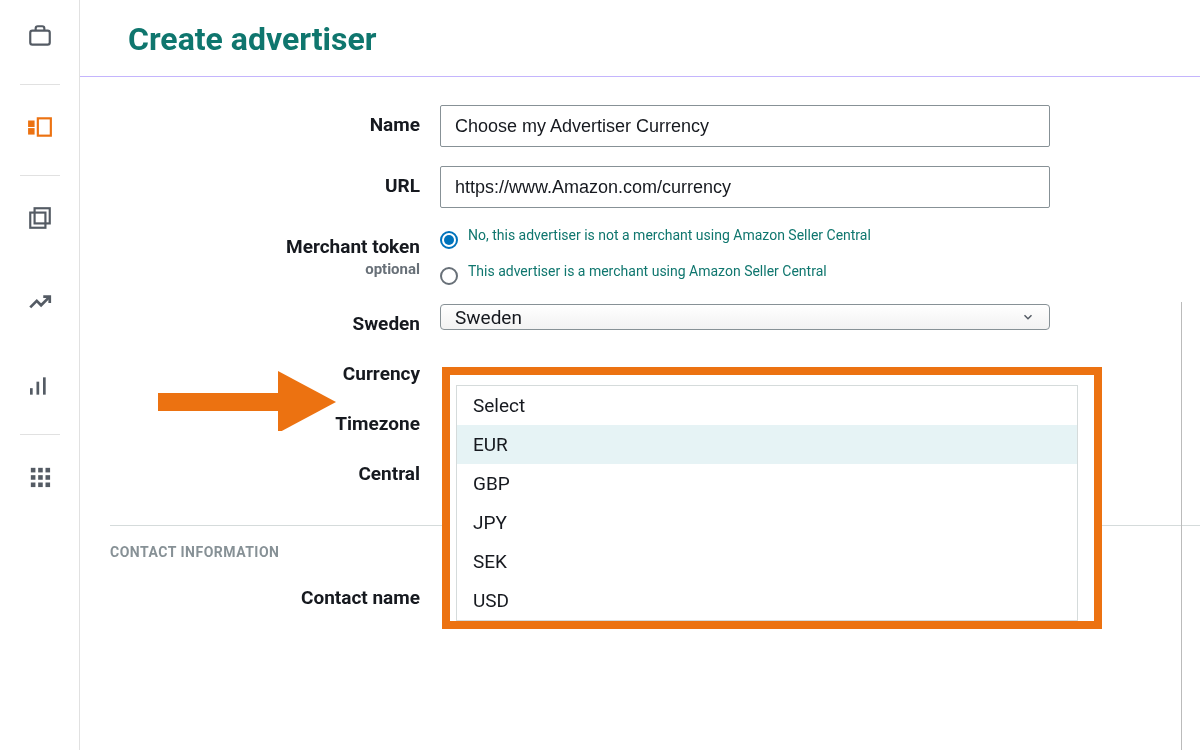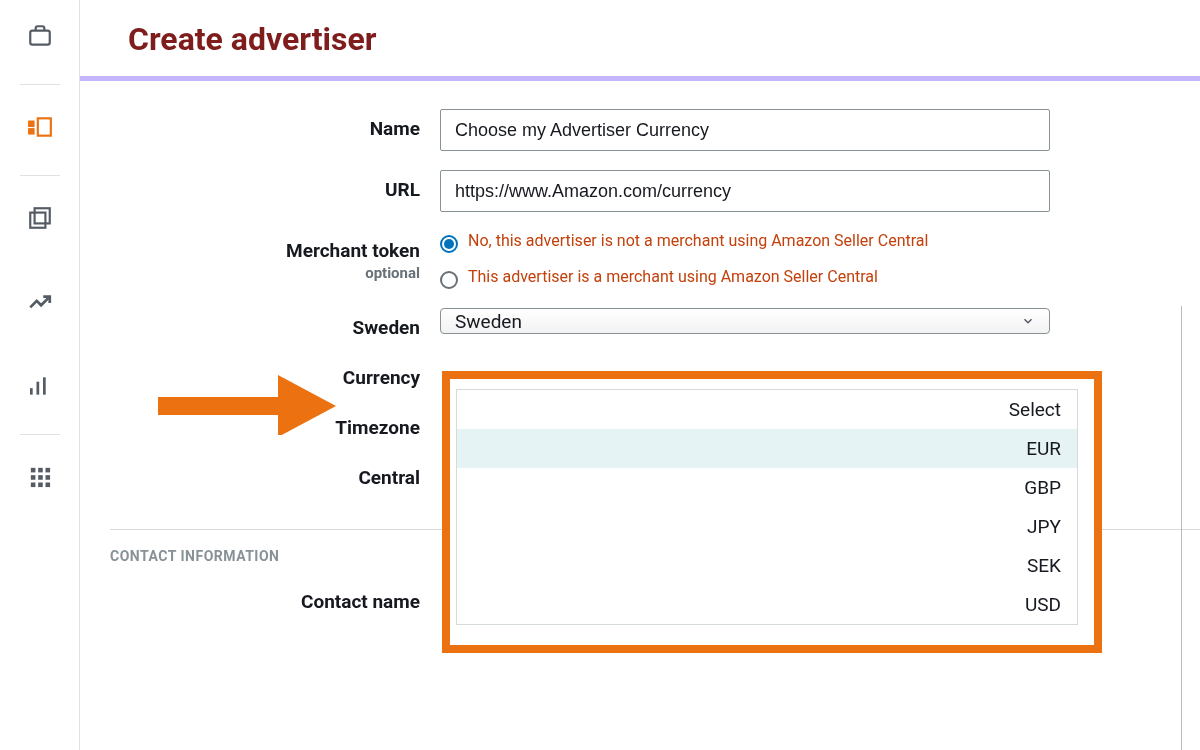--- a/index.html
+++ b/index.html
@@ -41,23 +41,23 @@
       background: #e1e1e1;
       margin: -18px 0 24px 0;
     }
     .main {
       flex: 1;
       position: relative;
     }
     .page-title {
       font-size: 32px;
       font-weight: 700;
-      color: #7f1d1d;
+      color: #0f766e;
       padding: 20px 0 18px 48px;
-      border-bottom: 5px solid #c4b5fd;
+      border-bottom: 1px solid #c4b5fd;
     }
     .form-area {
       padding: 28px 0 0 0;
       position: relative;
     }
     .form-row {
       display: flex;
       align-items: flex-start;
       margin-bottom: 19px;
     }
@@ -94,22 +94,22 @@
     }
     .radio-group {
       display: flex;
       flex-direction: column;
       gap: 14px;
     }
     .radio-option {
       display: flex;
       align-items: flex-start;
       gap: 10px;
-      font-size: 16px;
-      color: #c2410c;
+      font-size: 14px;
+      color: #0f766e;
     }
     .radio-circle {
       width: 18px;
       height: 18px;
       border: 2px solid #687078;
       border-radius: 50%;
       margin-top: 4px;
       flex-shrink: 0;
       position: relative;
     }
@@ -145,23 +145,22 @@
       height: 14px;
       color: #545b64;
     }
     .dropdown-wrapper {
       position: absolute;
       left: 362px;
       top: 290px;
       width: 660px;
       background: #fff;
       border: 8px solid #ec7211;
-      padding: 10px 6px 20px 6px;
+      padding: 10px 6px 0 6px;
       z-index: 10;
-      text-align: right;
     }
     .dropdown-list {
       width: 622px;
       border: 1px solid #d5dbdb;
       background: #fff;
     }
     .dropdown-option {
       padding: 8px 16px;
       font-size: 19px;
       color: #16191f;

